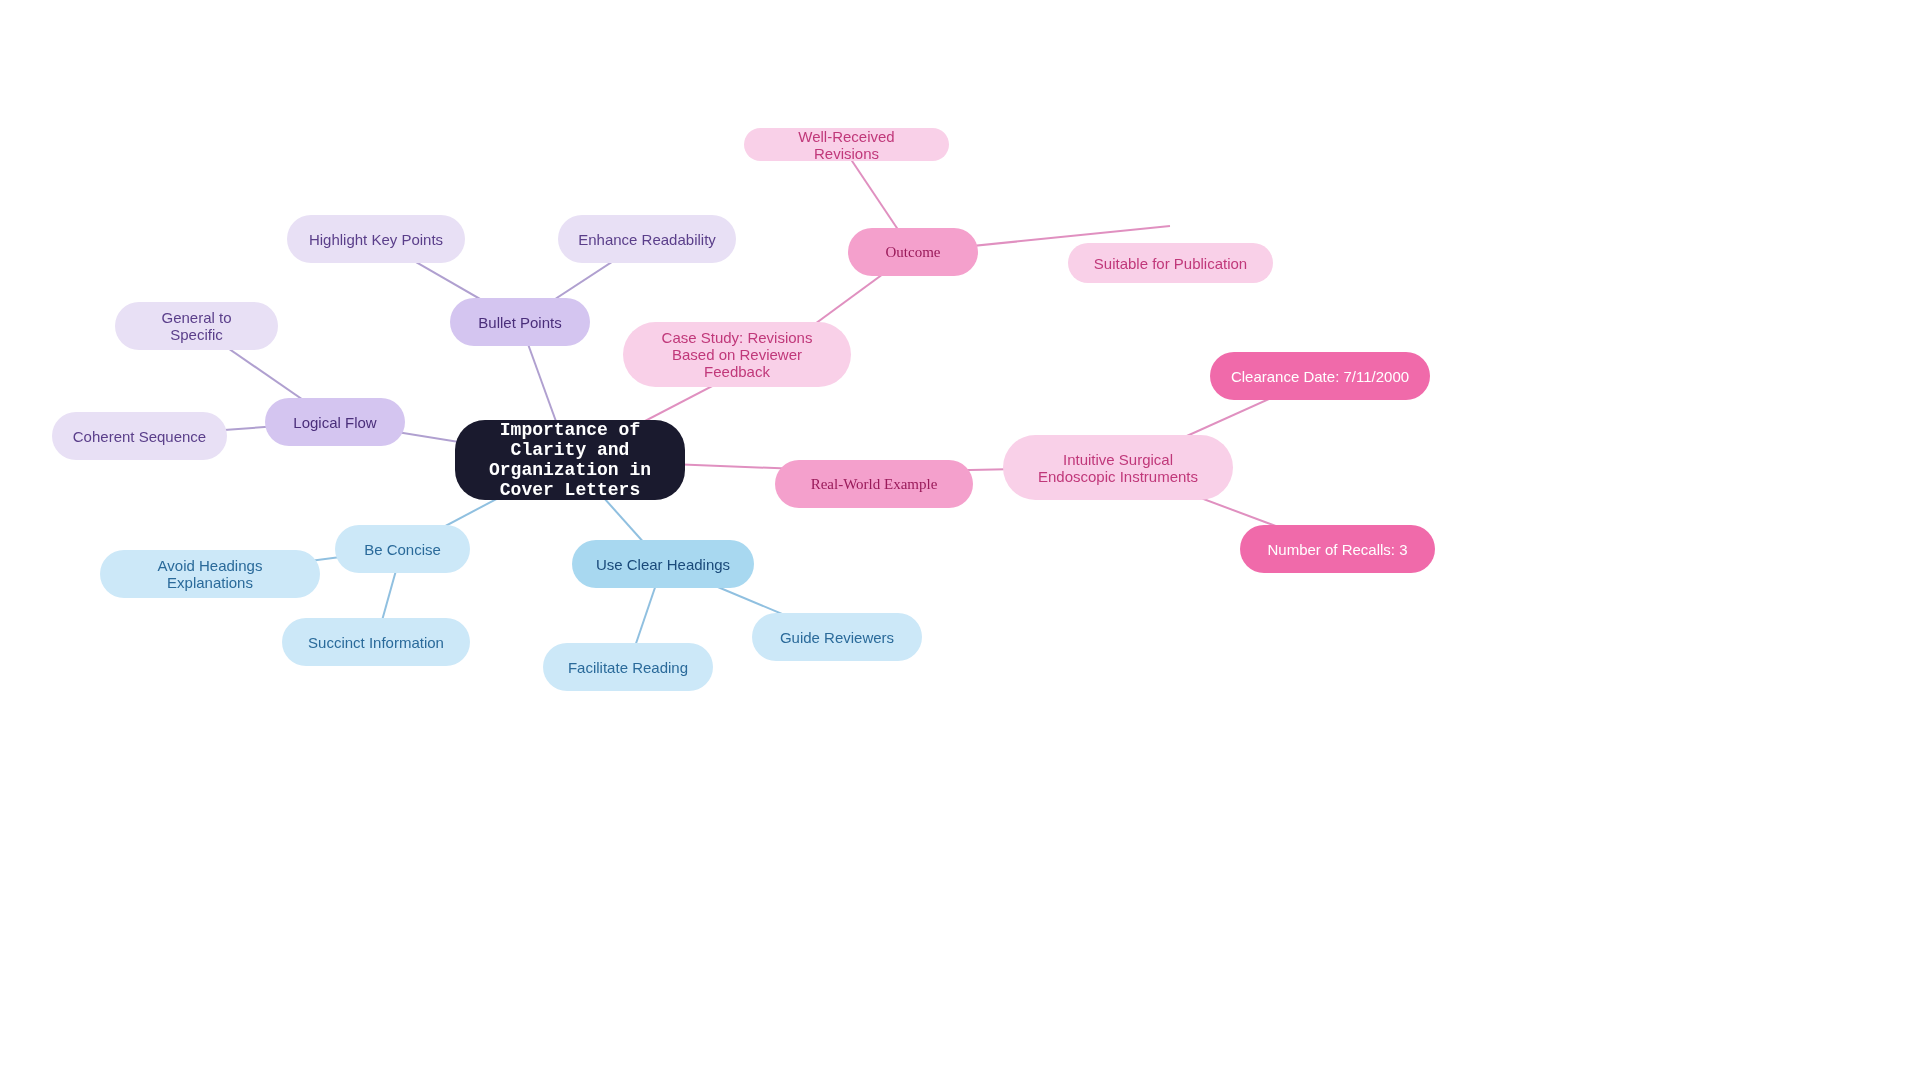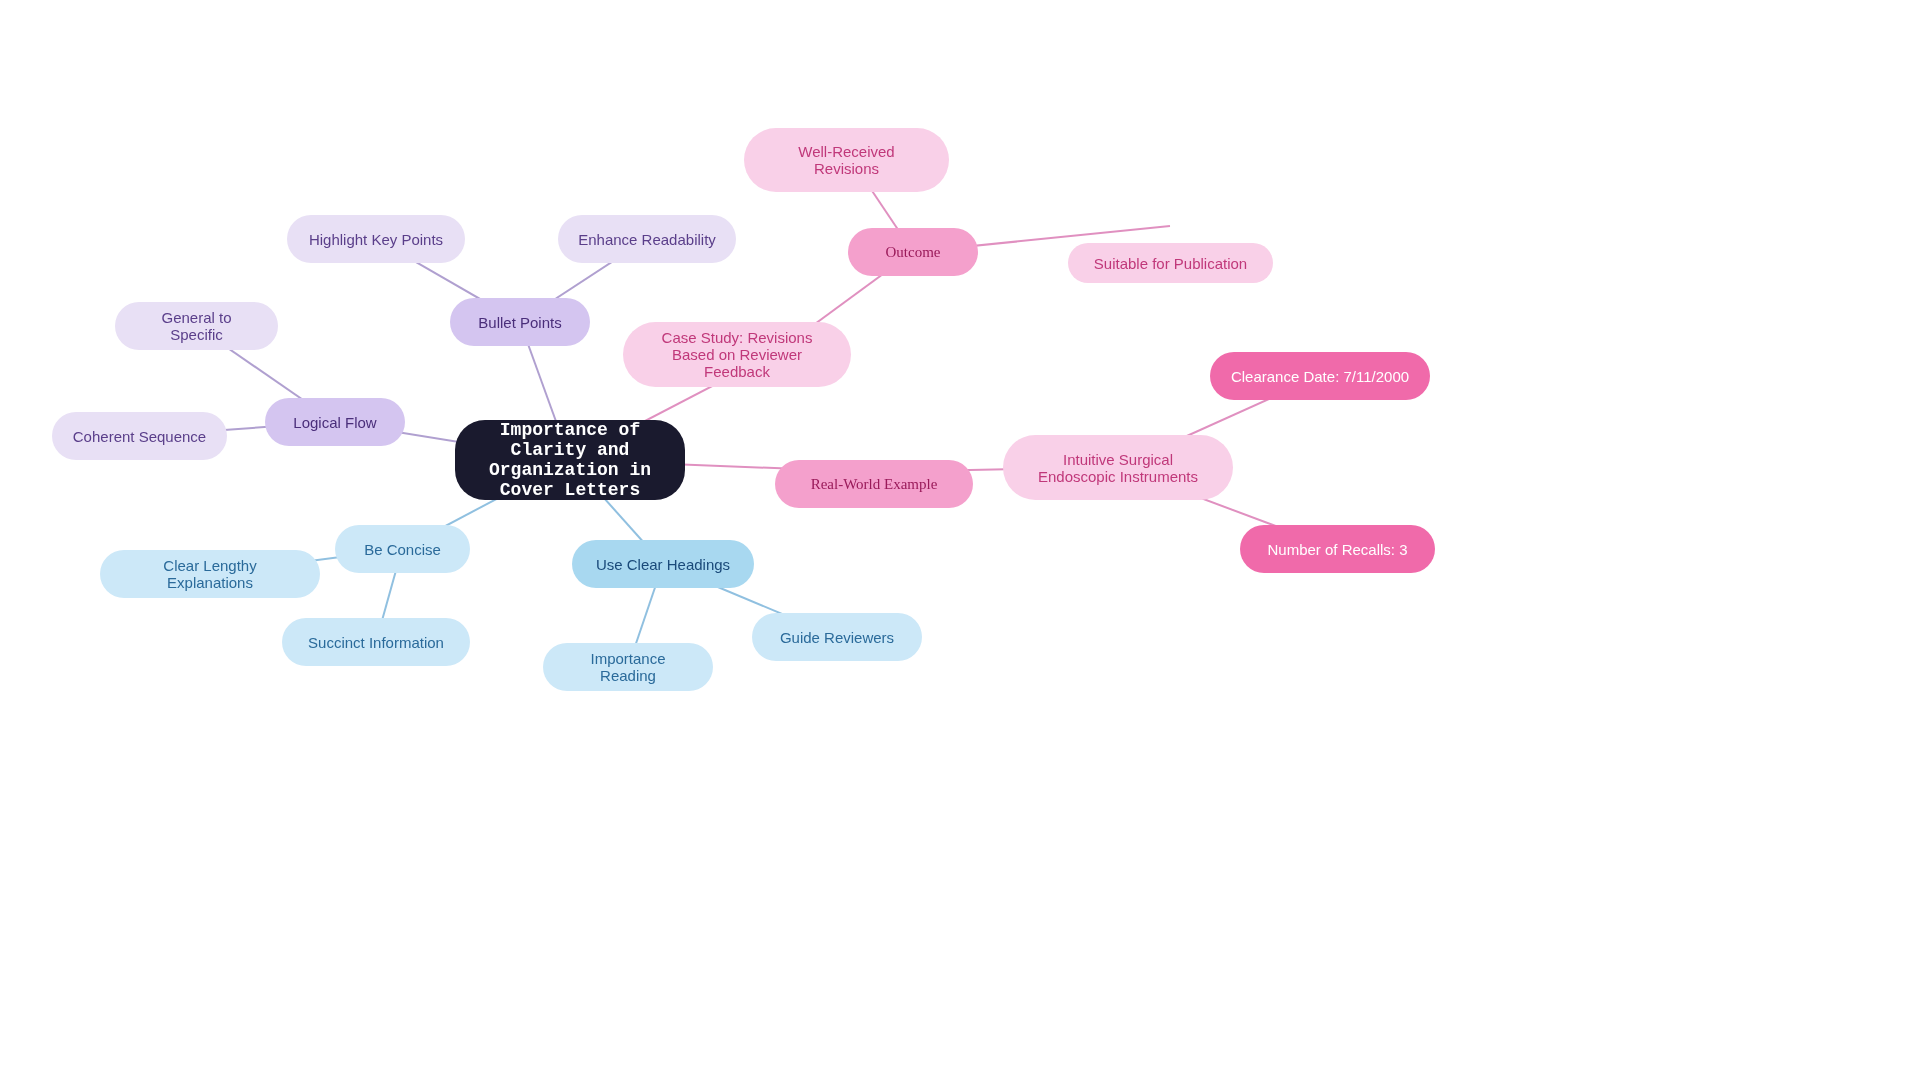--- a/index.html
+++ b/index.html
@@ -128,21 +128,21 @@
 
 <div class="node node-pink-light" style="left:623px; top:322px; width:228px; height:65px; border-radius:35px;">
   <span>Case Study: Revisions Based
 on Reviewer Feedback</span>
 </div>
 
 <div class="node node-pink-medium" style="left:848px; top:228px; width:130px; height:48px;">
   <span>Outcome</span>
 </div>
 
-<div class="node node-pink-light" style="left:744px; top:128px; width:205px; height:64px;text-align:center;">
+<div class="node node-pink-light" style="left:744px; top:128px; width:205px; height:33px;text-align:center;">
   <span>Well-Received Revisions</span>
 </div>
 
 <div class="node node-pink-light" style="left:1068px; top:202px; width:205px; height:40px;margin-top:41px;">
   <span>Suitable for Publication</span>
 </div>
 
 <div class="node node-pink-medium" style="left:775px; top:460px; width:198px; height:48px;">
   <span>Real-World Example</span>
 </div>
@@ -158,30 +158,30 @@
 
 <div class="node node-pink-bright" style="left:1240px; top:525px; width:195px; height:48px; background:#f06aaa; color:#fff;">
   <span>Number of Recalls: 3</span>
 </div>
 
 <div class="node node-blue-light" style="left:335px; top:525px; width:135px; height:48px;">
   <span>Be Concise</span>
 </div>
 
 <div class="node node-blue-light" style="left:100px; top:550px; width:220px; height:48px;">
-  <span>Clear Lengthy Explanations</span>
+  <span>Avoid Headings Explanations</span>
 </div>
 
 <div class="node node-blue-light" style="left:282px; top:618px; width:188px; height:48px;">
   <span>Succinct Information</span>
 </div>
 
 <div class="node node-blue-medium" style="left:572px; top:540px; width:182px; height:48px;">
   <span>Use Clear Headings</span>
 </div>
 
 <div class="node node-blue-light" style="left:543px; top:643px; width:170px; height:48px;">
-  <span>Importance Reading</span>
+  <span>Facilitate Reading</span>
 </div>
 
 <div class="node node-blue-light" style="left:752px; top:613px; width:170px; height:48px;">
   <span>Guide Reviewers</span>
 </div>
 
 </body></html>

